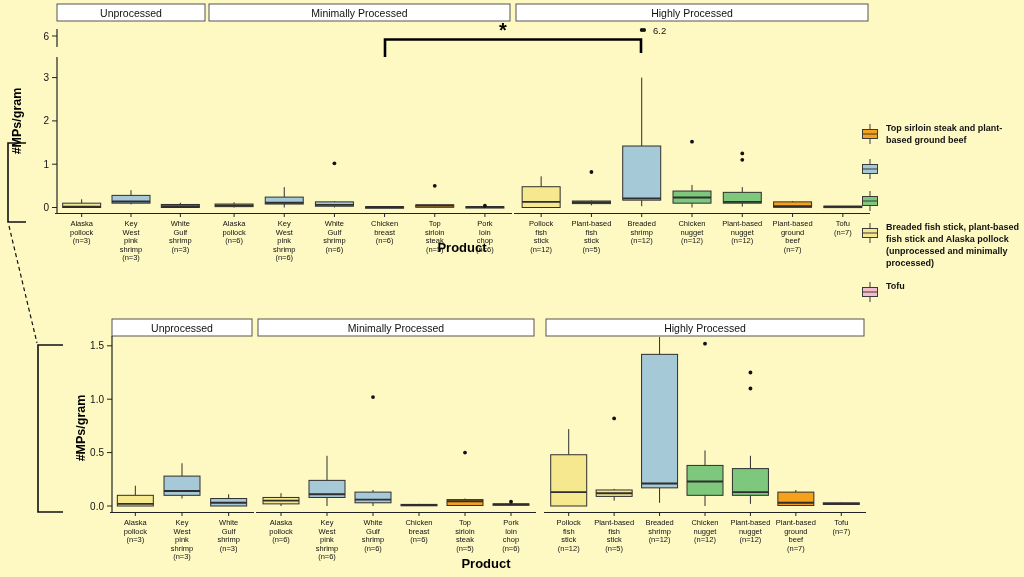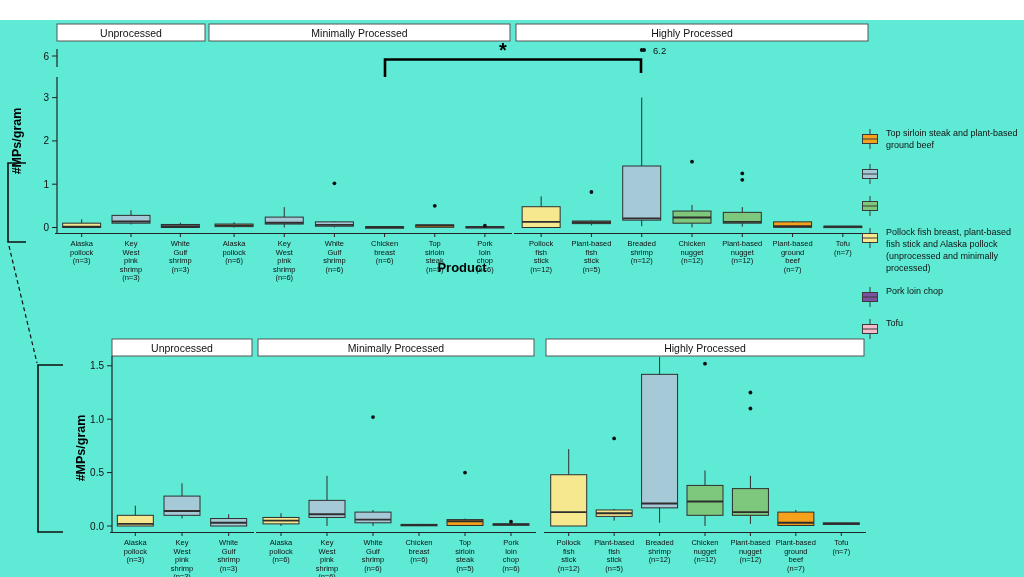--- a/index.html
+++ b/index.html
@@ -1,20 +1,20 @@
 <!DOCTYPE html>
 <html><head>
 <meta charset="utf-8">
 <style>
   html,body{margin:0;padding:0;background:#ffffff;}
   body{width:1024px;height:577px;overflow:hidden;position:relative;
        font-family:"Liberation Sans","DejaVu Sans",sans-serif;color:#1a1a1a;}
-  #figure{position:absolute;inset:0;background:#5eead4;margin-top:20px;}
+  #figure{position:absolute;inset:0;background:#fef9c3;}
   #plot{position:absolute;left:0;top:0;}
-  #legend{position:absolute;left:861px;top:108px;width:160px;}
+  #legend{position:absolute;left:861px;top:123px;width:160px;font-weight:bold;}
   .legend-entry{display:flex;align-items:flex-start;gap:7px;margin-bottom:11px;}
   .legend-entry svg{flex:0 0 auto;margin-top:1px;}
   .legend-text{font-size:9px;line-height:1.33;color:#111;}
   text{font-family:"Liberation Sans","DejaVu Sans",sans-serif;}
 </style>
 </head>
 <body>
 
 <div id="figure">
   <svg id="plot" width="1024" height="577" viewBox="0 0 1024 577">
@@ -371,29 +371,21 @@
           <rect x="1.5" y="5.5" width="15" height="9" fill="#7DC87D" stroke="#3a3a3a" stroke-width="1"></rect>
           <line class="med" x1="1.5" y1="10" x2="16.5" y2="10" stroke="#3a3a3a" stroke-width="1"></line>
         </svg>
     </div>
     <div class="legend-entry">
       <svg class="key" width="18" height="20">
           <line x1="9" y1="0" x2="9" y2="20" stroke="#3a3a3a" stroke-width="1"></line>
           <rect x="1.5" y="5.5" width="15" height="9" fill="#F6E88F" stroke="#3a3a3a" stroke-width="1"></rect>
           <line class="med" x1="1.5" y1="10" x2="16.5" y2="10" stroke="#3a3a3a" stroke-width="1"></line>
         </svg>
-      <div class="legend-text">Pollock fish breast, plant-based fish stick and Alaska pollock (unprocessed and minimally processed)</div>
-    </div>
-    <div class="legend-entry">
-      <svg class="key" width="18" height="20">
-          <line x1="9" y1="0" x2="9" y2="20" stroke="#3a3a3a" stroke-width="1"></line>
-          <rect x="1.5" y="5.5" width="15" height="9" fill="#7B52A0" stroke="#3a3a3a" stroke-width="1"></rect>
-          <line class="med" x1="1.5" y1="10" x2="16.5" y2="10" stroke="#3a3a3a" stroke-width="1"></line>
-        </svg>
-      <div class="legend-text">Pork loin chop</div>
+      <div class="legend-text">Breaded fish stick, plant-based fish stick and Alaska pollock (unprocessed and minimally processed)</div>
     </div>
     <div class="legend-entry">
       <svg class="key" width="18" height="20">
           <line x1="9" y1="0" x2="9" y2="20" stroke="#3a3a3a" stroke-width="1"></line>
           <rect x="1.5" y="5.5" width="15" height="9" fill="#F5BDC9" stroke="#3a3a3a" stroke-width="1"></rect>
           <line class="med" x1="1.5" y1="10" x2="16.5" y2="10" stroke="#3a3a3a" stroke-width="1"></line>
         </svg>
       <div class="legend-text">Tofu</div>
     </div>
   </div>

